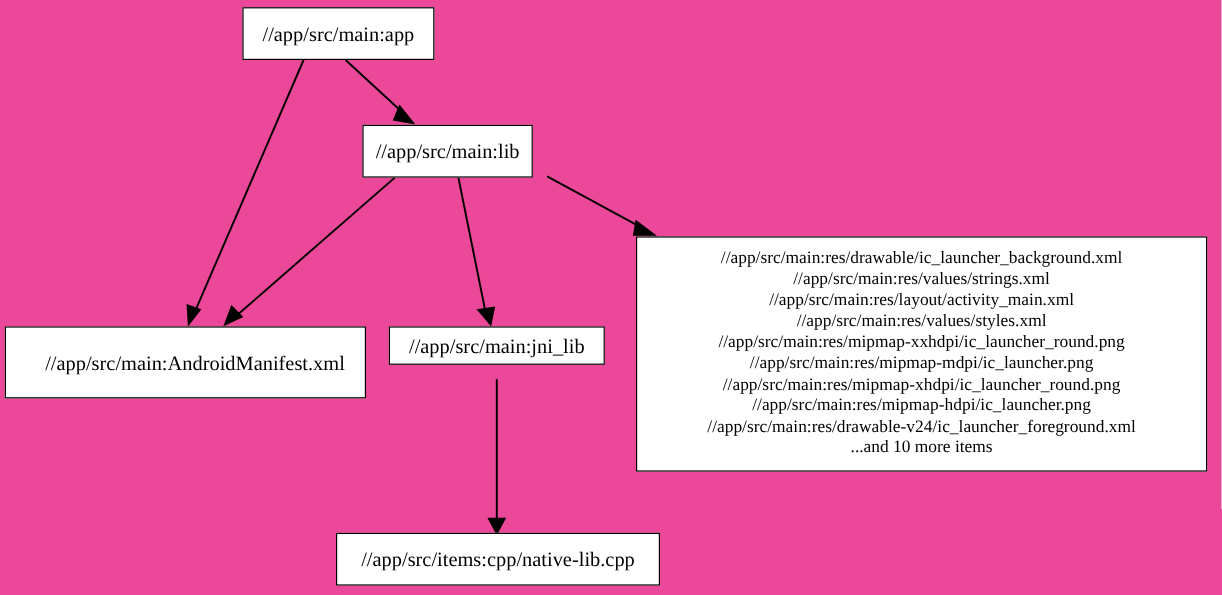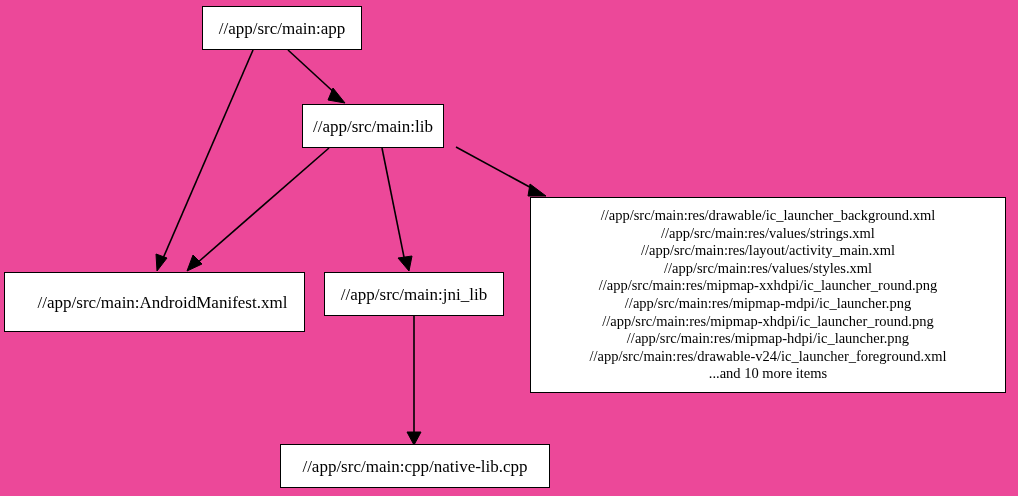--- a/index.html
+++ b/index.html
@@ -101,34 +101,34 @@
   </div>
 
   <div class="node" style="left:302px; top:104px; width:142px; height:44px;">
     <span class="label">//app/src/main:lib</span>
   </div>
 
   <div class="node" style="left:4px; top:272px; width:301px; height:60px;padding-left:16px;">
     <span class="label">//app/src/main:AndroidManifest.xml</span>
   </div>
 
-  <div class="node" style="left:324px; top:272px; width:180px; height:44px;">
+  <div class="node" style="left:324px; top:272px; width:180px; height:32px;">
     <span class="label">//app/src/main:jni_lib</span>
   </div>
 
   <div class="node multi" style="left:530px; top:197px; width:476px; height:196px;">
     <span class="label">//app/src/main:res/drawable/ic_launcher_background.xml
 //app/src/main:res/values/strings.xml
 //app/src/main:res/layout/activity_main.xml
 //app/src/main:res/values/styles.xml
 //app/src/main:res/mipmap-xxhdpi/ic_launcher_round.png
 //app/src/main:res/mipmap-mdpi/ic_launcher.png
 //app/src/main:res/mipmap-xhdpi/ic_launcher_round.png
 //app/src/main:res/mipmap-hdpi/ic_launcher.png
 //app/src/main:res/drawable-v24/ic_launcher_foreground.xml
 ...and 10 more items</span>
   </div>
 
   <div class="node" style="left:280px; top:444px; width:270px; height:44px;">
-    <span class="label">//app/src/main:cpp/native-lib.cpp</span>
+    <span class="label">//app/src/items:cpp/native-lib.cpp</span>
   </div>
 
 </div>
 
 </body></html>

